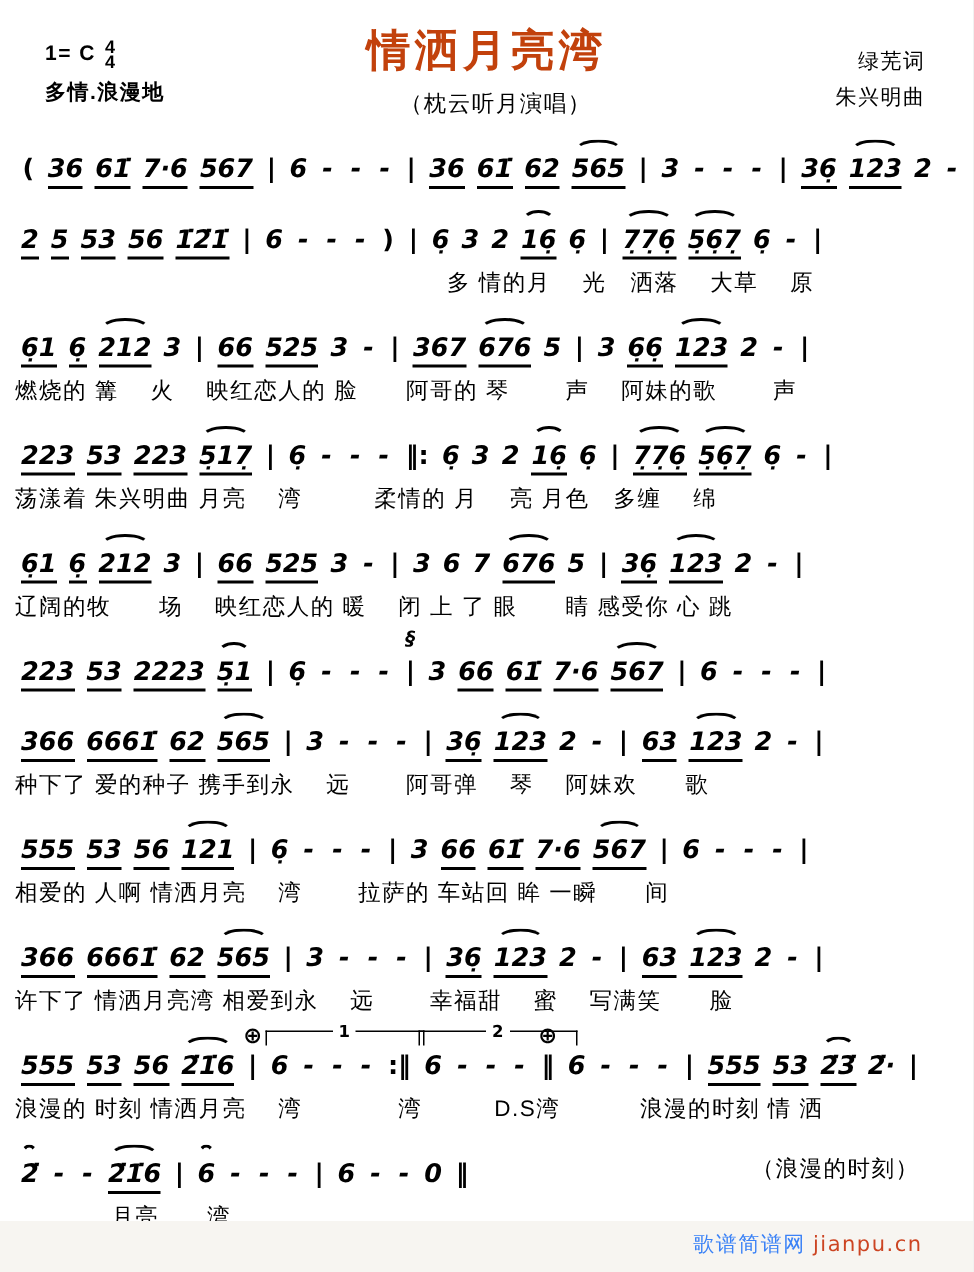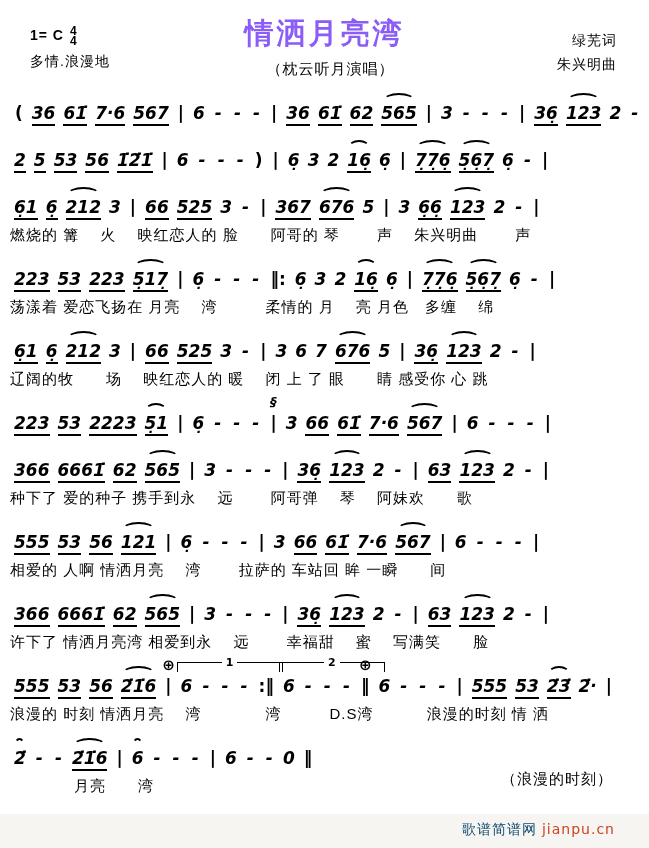--- a/index.html
+++ b/index.html
@@ -5,21 +5,21 @@
   html,body{margin:0;padding:0;background:#e8e8e8;}
   .page{position:relative;width:649px;height:848px;background:#ffffff;overflow:hidden;
         font-family:"Liberation Sans",sans-serif;color:#000;margin:0 auto;}
   
   .header{position:relative;height:86px;}
   .key-tempo{position:absolute;left:30px;top:26px;font-size:14px;font-weight:bold;}
   .keyline{letter-spacing:1px;}
   .meter{display:inline-flex;flex-direction:column;vertical-align:middle;margin-left:6px;
          font-size:12px;line-height:10px;text-align:center;}
   .meter i{font-style:normal;}
-  .tempo{margin-top:7px;font-weight:normal;font-size:14px;letter-spacing:1px;}
+  .tempo{margin-top:7px;font-weight:bold;font-size:14px;letter-spacing:1px;}
   .title-block{position:absolute;left:0;right:0;top:14px;text-align:center;}
   .title{font-size:29px;font-weight:bold;letter-spacing:3px;}
   .subtitle{font-size:15px;margin-top:6px;letter-spacing:1px;padding-left:12px;}
   .credits{position:absolute;right:32px;top:28px;text-align:right;font-size:14px;line-height:24px;letter-spacing:1px;}
   
   .score{position:absolute;left:10px;right:4px;top:88px;}
   .system{margin-bottom:9px;}
   .notes-row{font-family:"DejaVu Sans",sans-serif;font-style:italic;font-weight:bold;
              font-size:17px;white-space:nowrap;padding-top:15px;line-height:20px;}
   .tk{position:relative;display:inline-block;margin:0 4px;}
@@ -35,62 +35,63 @@
   .above.segno{font-weight:bold;font-style:italic;}
   .volta{position:absolute;left:-4px;top:-14px;width:104px;height:9px;
          border:1.5px solid #000;border-bottom:none;text-align:center;
          font-size:11px;line-height:0;font-style:normal;}
   .volta i{font-style:normal;background:#fff;padding:0 4px;}
   .lyrics-row{font-size:15px;margin-top:6px;white-space:pre;letter-spacing:1px;}
   
   .notation-credit{position:absolute;right:36px;top:770px;font-size:15px;letter-spacing:1px;}
   .bottom-band{position:absolute;left:0;right:0;bottom:0;height:34px;background:#f7f5f1;}
   .watermark{position:absolute;right:34px;bottom:9px;font-size:14px;letter-spacing:1px;}
-  .wm-site{color:#0c4a6e;margin-top:12px;}
+  .wm-site{color:#3b82f6;margin-top:12px;}
   .wm-domain{text-decoration:none;font-family:"DejaVu Sans",sans-serif;text-align:right;}
 </style>
 </head>
 <body>
 
 <div class="page">
 
   <div class="header">
     <div class="key-tempo">
       <div class="keyline">
         <span>1= C</span><span class="meter">
             <i>4</i>
             <i>4</i>
           </span>
       </div>
       <div class="tempo">多情.浪漫地</div>
     </div>
     <div class="title-block">
-      <div class="title" style="color: #8b5cf6;">情洒月亮湾</div>
+      <div class="title" style="color: #c2410c;">情洒月亮湾</div>
       <div class="subtitle">（枕云听月演唱）</div>
     </div>
     <div class="credits">
       <div>绿芜词</div>
       <div>朱兴明曲</div>
     </div>
   </div>
 
   <div id="score" class="score">
       <div class="system">
         <div class="notes-row"><span class="tk bar">(</span><span class="tk u1">36</span><span class="tk u1">61̇</span><span class="tk u1">7·6</span><span class="tk u1">567</span><span class="tk bar">|</span><span class="tk">6</span><span class="tk dash">-</span><span class="tk dash">-</span><span class="tk dash">-</span><span class="tk bar">|</span><span class="tk u1">36</span><span class="tk u1">61̇</span><span class="tk u1">62</span><span class="tk u1 slur">565</span><span class="tk bar">|</span><span class="tk">3</span><span class="tk dash">-</span><span class="tk dash">-</span><span class="tk dash">-</span><span class="tk bar">|</span><span class="tk u1">36̣</span><span class="tk u1 slur">123</span><span class="tk">2</span><span class="tk dash">-</span></div>
       </div>
       <div class="system">
         <div class="notes-row"><span class="tk u1">2</span><span class="tk u1">5</span><span class="tk u1">53</span><span class="tk u1">56</span><span class="tk u1">1̇2̇1̇</span><span class="tk bar">|</span><span class="tk">6</span><span class="tk dash">-</span><span class="tk dash">-</span><span class="tk dash">-</span><span class="tk bar">)</span><span class="tk bar">|</span><span class="tk">6̣</span><span class="tk">3</span><span class="tk">2</span><span class="tk u1 slur">16̣</span><span class="tk">6̣</span><span class="tk bar">|</span><span class="tk u1 slur">7̣7̣6̣</span><span class="tk u1 slur">5̣6̣7̣</span><span class="tk">6̣</span><span class="tk dash">-</span><span class="tk bar">|</span></div>
+        <div class="lyrics-row">　　　　　　　　　　　　　　　　　　多 情的月　 光　洒落　 大草　 原</div>
       </div>
       <div class="system">
         <div class="notes-row"><span class="tk u1">6̣1</span><span class="tk u1">6̣</span><span class="tk u1 slur">212</span><span class="tk">3</span><span class="tk bar">|</span><span class="tk u1">66</span><span class="tk u1">525</span><span class="tk">3</span><span class="tk dash">-</span><span class="tk bar">|</span><span class="tk u1">367</span><span class="tk u1 slur">676</span><span class="tk">5</span><span class="tk bar">|</span><span class="tk">3</span><span class="tk u1">6̣6̣</span><span class="tk u1 slur">123</span><span class="tk">2</span><span class="tk dash">-</span><span class="tk bar">|</span></div>
-        <div class="lyrics-row">燃烧的 篝　 火　 映红恋人的 脸　　阿哥的 琴　　 声　 朱兴明曲　　 声</div>
+        <div class="lyrics-row">燃烧的 篝　 火　 映红恋人的 脸　　阿哥的 琴　　 声　 阿妹的歌　　 声</div>
       </div>
       <div class="system">
         <div class="notes-row"><span class="tk u1">223</span><span class="tk u1">53</span><span class="tk u1">223</span><span class="tk u1 slur">5̣17̣</span><span class="tk bar">|</span><span class="tk">6̣</span><span class="tk dash">-</span><span class="tk dash">-</span><span class="tk dash">-</span><span class="tk bar">‖:</span><span class="tk">6̣</span><span class="tk">3</span><span class="tk">2</span><span class="tk u1 slur">16̣</span><span class="tk">6̣</span><span class="tk bar">|</span><span class="tk u1 slur">7̣7̣6̣</span><span class="tk u1 slur">5̣6̣7̣</span><span class="tk">6̣</span><span class="tk dash">-</span><span class="tk bar">|</span></div>
-        <div class="lyrics-row">荡漾着 爱恋飞扬在 月亮　 湾　　　柔情的 月　 亮 月色　多缠　 绵</div>
+        <div class="lyrics-row">荡漾着 朱兴明曲 月亮　 湾　　　柔情的 月　 亮 月色　多缠　 绵</div>
       </div>
       <div class="system">
         <div class="notes-row"><span class="tk u1">6̣1</span><span class="tk u1">6̣</span><span class="tk u1 slur">212</span><span class="tk">3</span><span class="tk bar">|</span><span class="tk u1">66</span><span class="tk u1">525</span><span class="tk">3</span><span class="tk dash">-</span><span class="tk bar">|</span><span class="tk">3</span><span class="tk">6</span><span class="tk">7</span><span class="tk u1 slur">676</span><span class="tk">5</span><span class="tk bar">|</span><span class="tk u1">36̣</span><span class="tk u1 slur">123</span><span class="tk">2</span><span class="tk dash">-</span><span class="tk bar">|</span></div>
         <div class="lyrics-row">辽阔的牧　　场　 映红恋人的 暖　 闭 上 了 眼　　睛 感受你 心 跳</div>
       </div>
       <div class="system">
         <div class="notes-row"><span class="tk u1">223</span><span class="tk u1">53</span><span class="tk u1">2223</span><span class="tk u1 slur">5̣1</span><span class="tk bar">|</span><span class="tk">6̣</span><span class="tk dash">-</span><span class="tk dash">-</span><span class="tk dash">-</span><span class="tk bar">|<span class="above segno">§</span></span><span class="tk">3</span><span class="tk u1">66</span><span class="tk u1">61̇</span><span class="tk u1">7·6</span><span class="tk u1 slur">567</span><span class="tk bar">|</span><span class="tk">6</span><span class="tk dash">-</span><span class="tk dash">-</span><span class="tk dash">-</span><span class="tk bar">|</span></div>
       </div>
       <div class="system">
         <div class="notes-row"><span class="tk u1">366</span><span class="tk u1">6661̇</span><span class="tk u1">62</span><span class="tk u1 slur">565</span><span class="tk bar">|</span><span class="tk">3</span><span class="tk dash">-</span><span class="tk dash">-</span><span class="tk dash">-</span><span class="tk bar">|</span><span class="tk u1">36̣</span><span class="tk u1 slur">123</span><span class="tk">2</span><span class="tk dash">-</span><span class="tk bar">|</span><span class="tk u1">63</span><span class="tk u1 slur">123</span><span class="tk">2</span><span class="tk dash">-</span><span class="tk bar">|</span></div>

